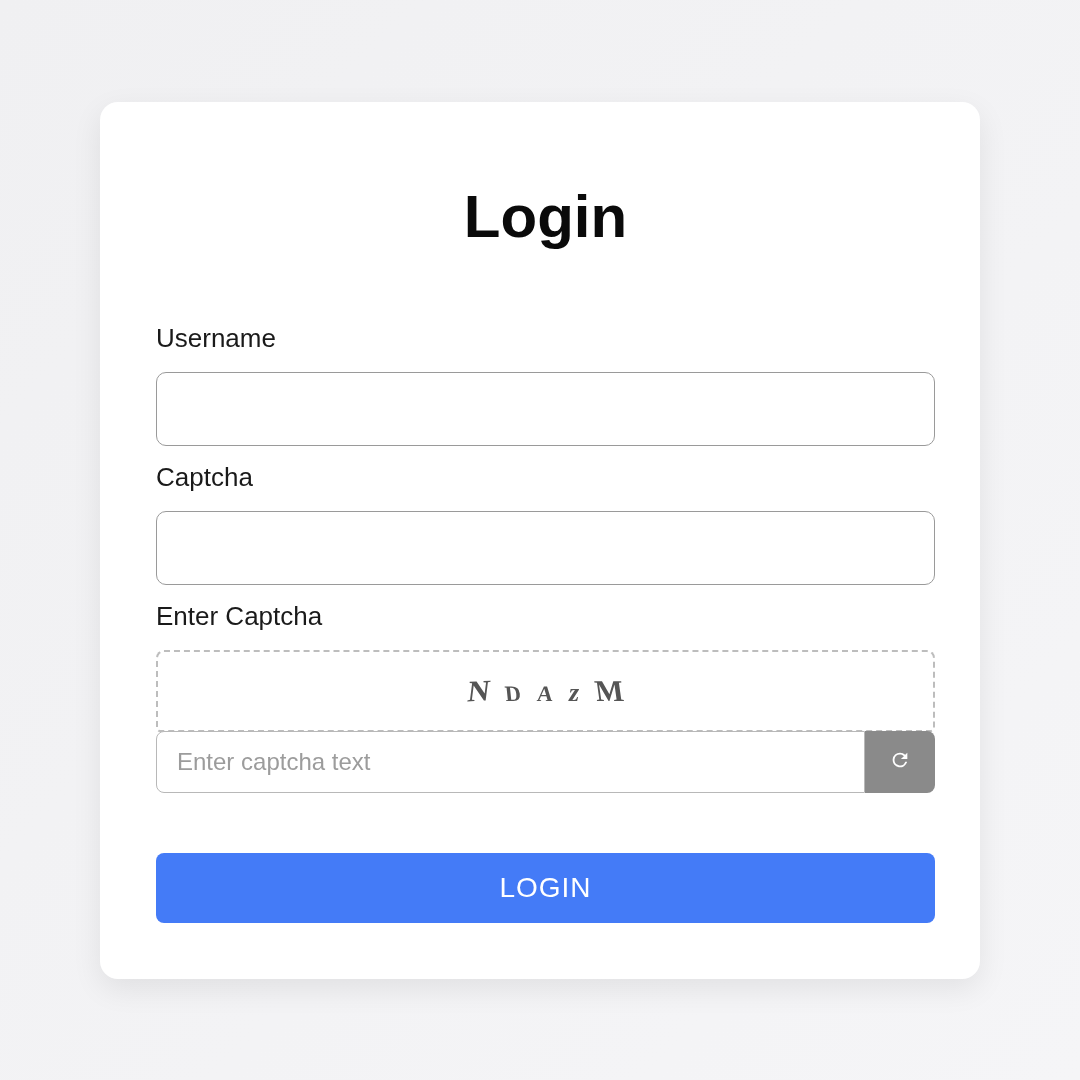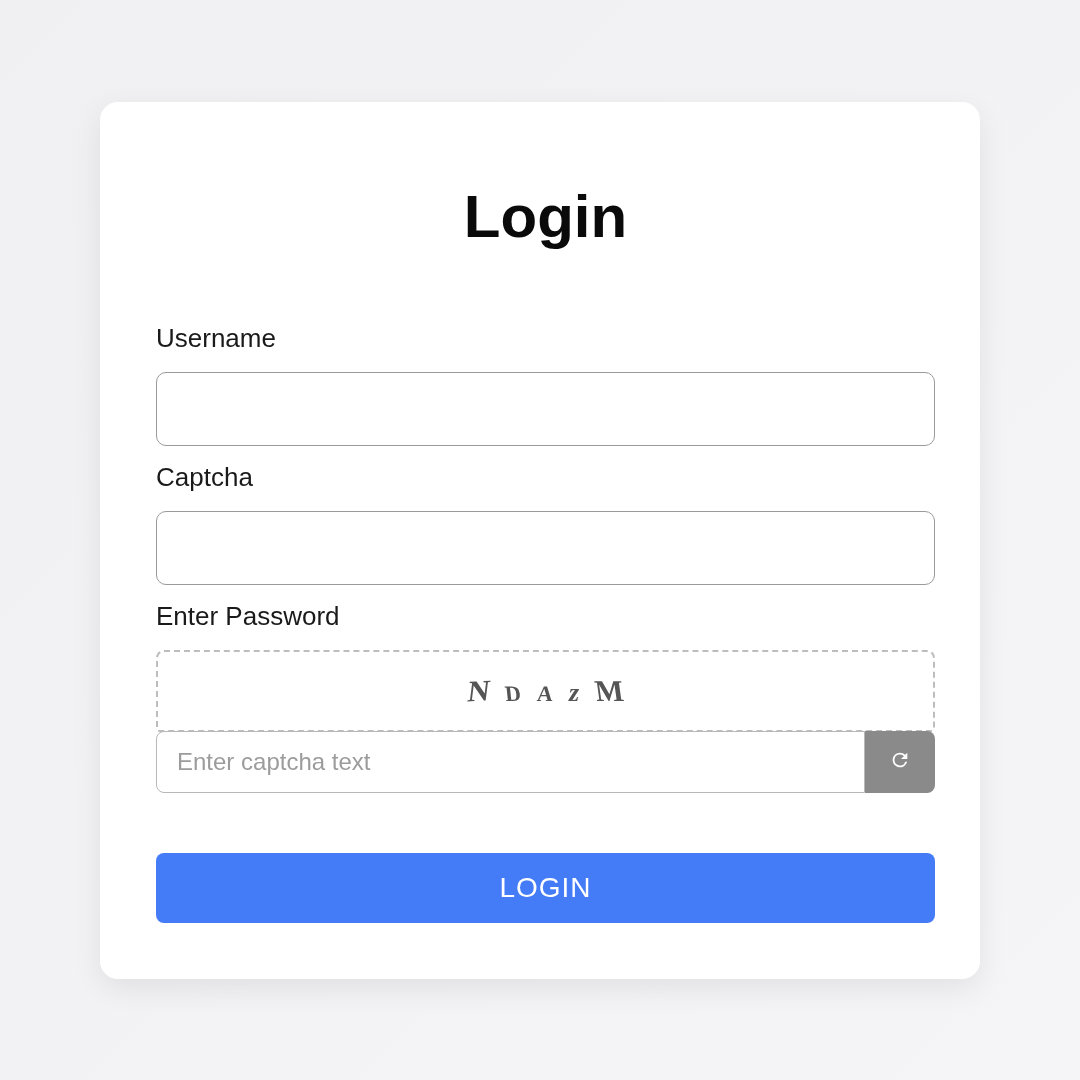--- a/index.html
+++ b/index.html
@@ -130,21 +130,21 @@
     <label class="field-label">Username</label>
     <input type="text" class="text-input" value="" style="">
   </div>
 
   <div class="field">
     <label class="field-label">Captcha</label>
     <input type="password" class="text-input" value="" style="">
   </div>
 
   <div class="field">
-    <label class="field-label">Enter Password</label>
+    <label class="field-label">Enter Captcha</label>
 
     <div class="captcha-box">
       <span class="captcha-text">
         <span class="captcha-char">N</span>
         <span class="captcha-char">D</span>
         <span class="captcha-char">A</span>
         <span class="captcha-char">z</span>
         <span class="captcha-char">M</span>
       </span>
     </div>

